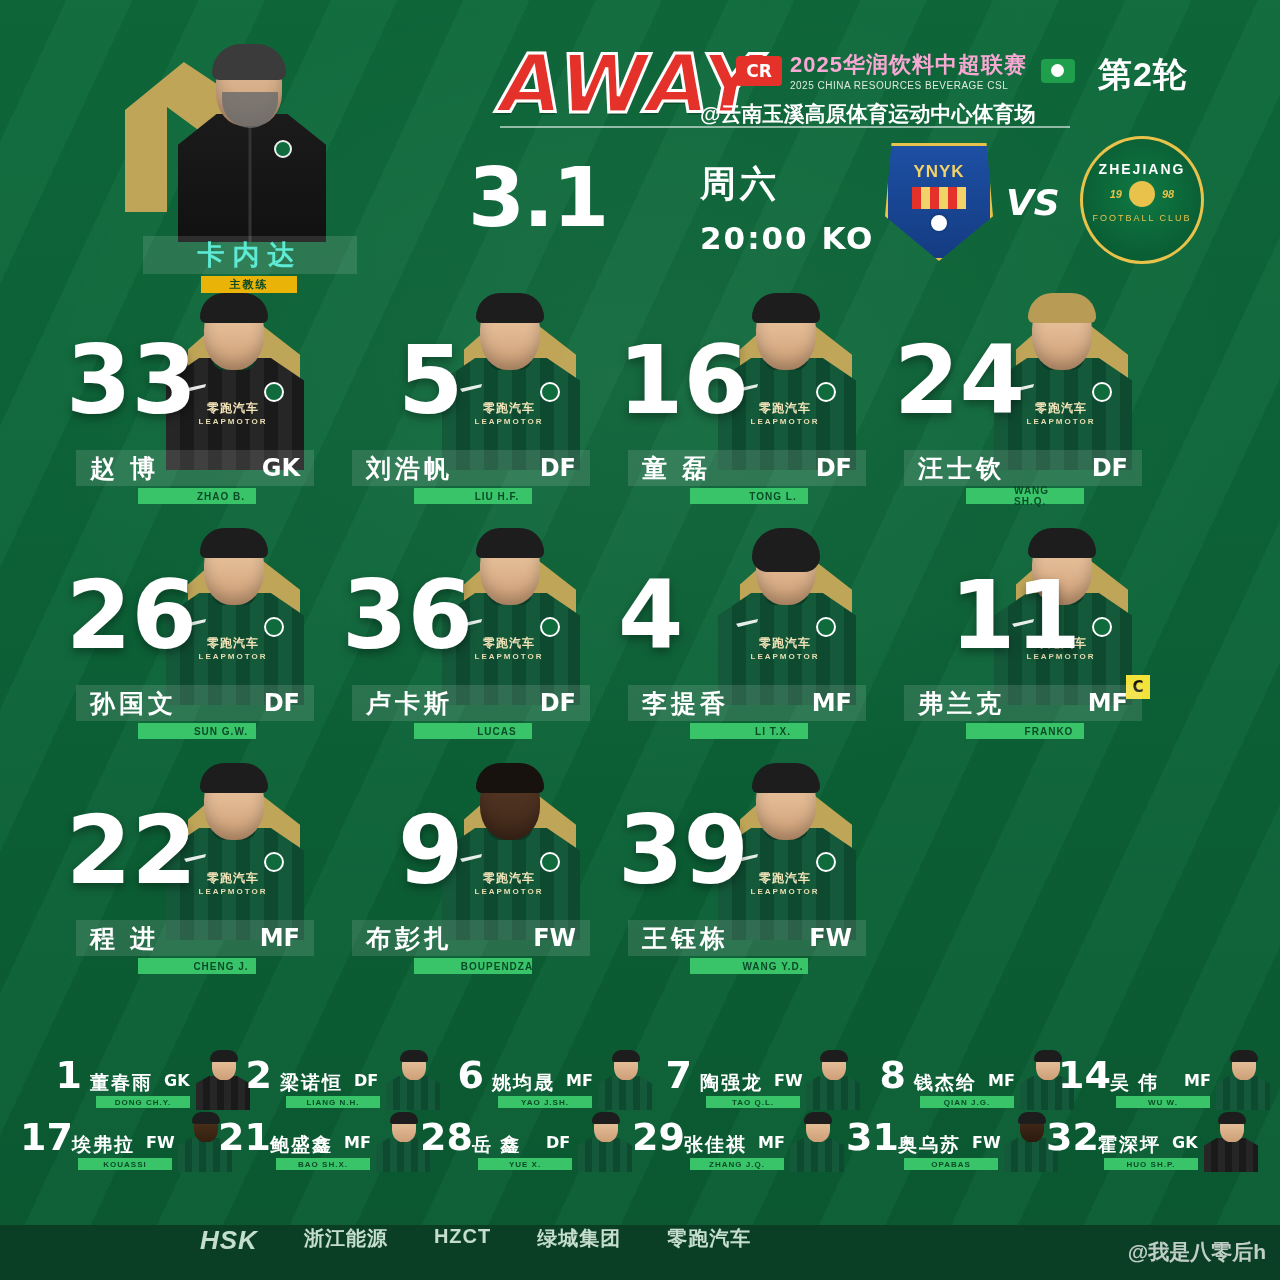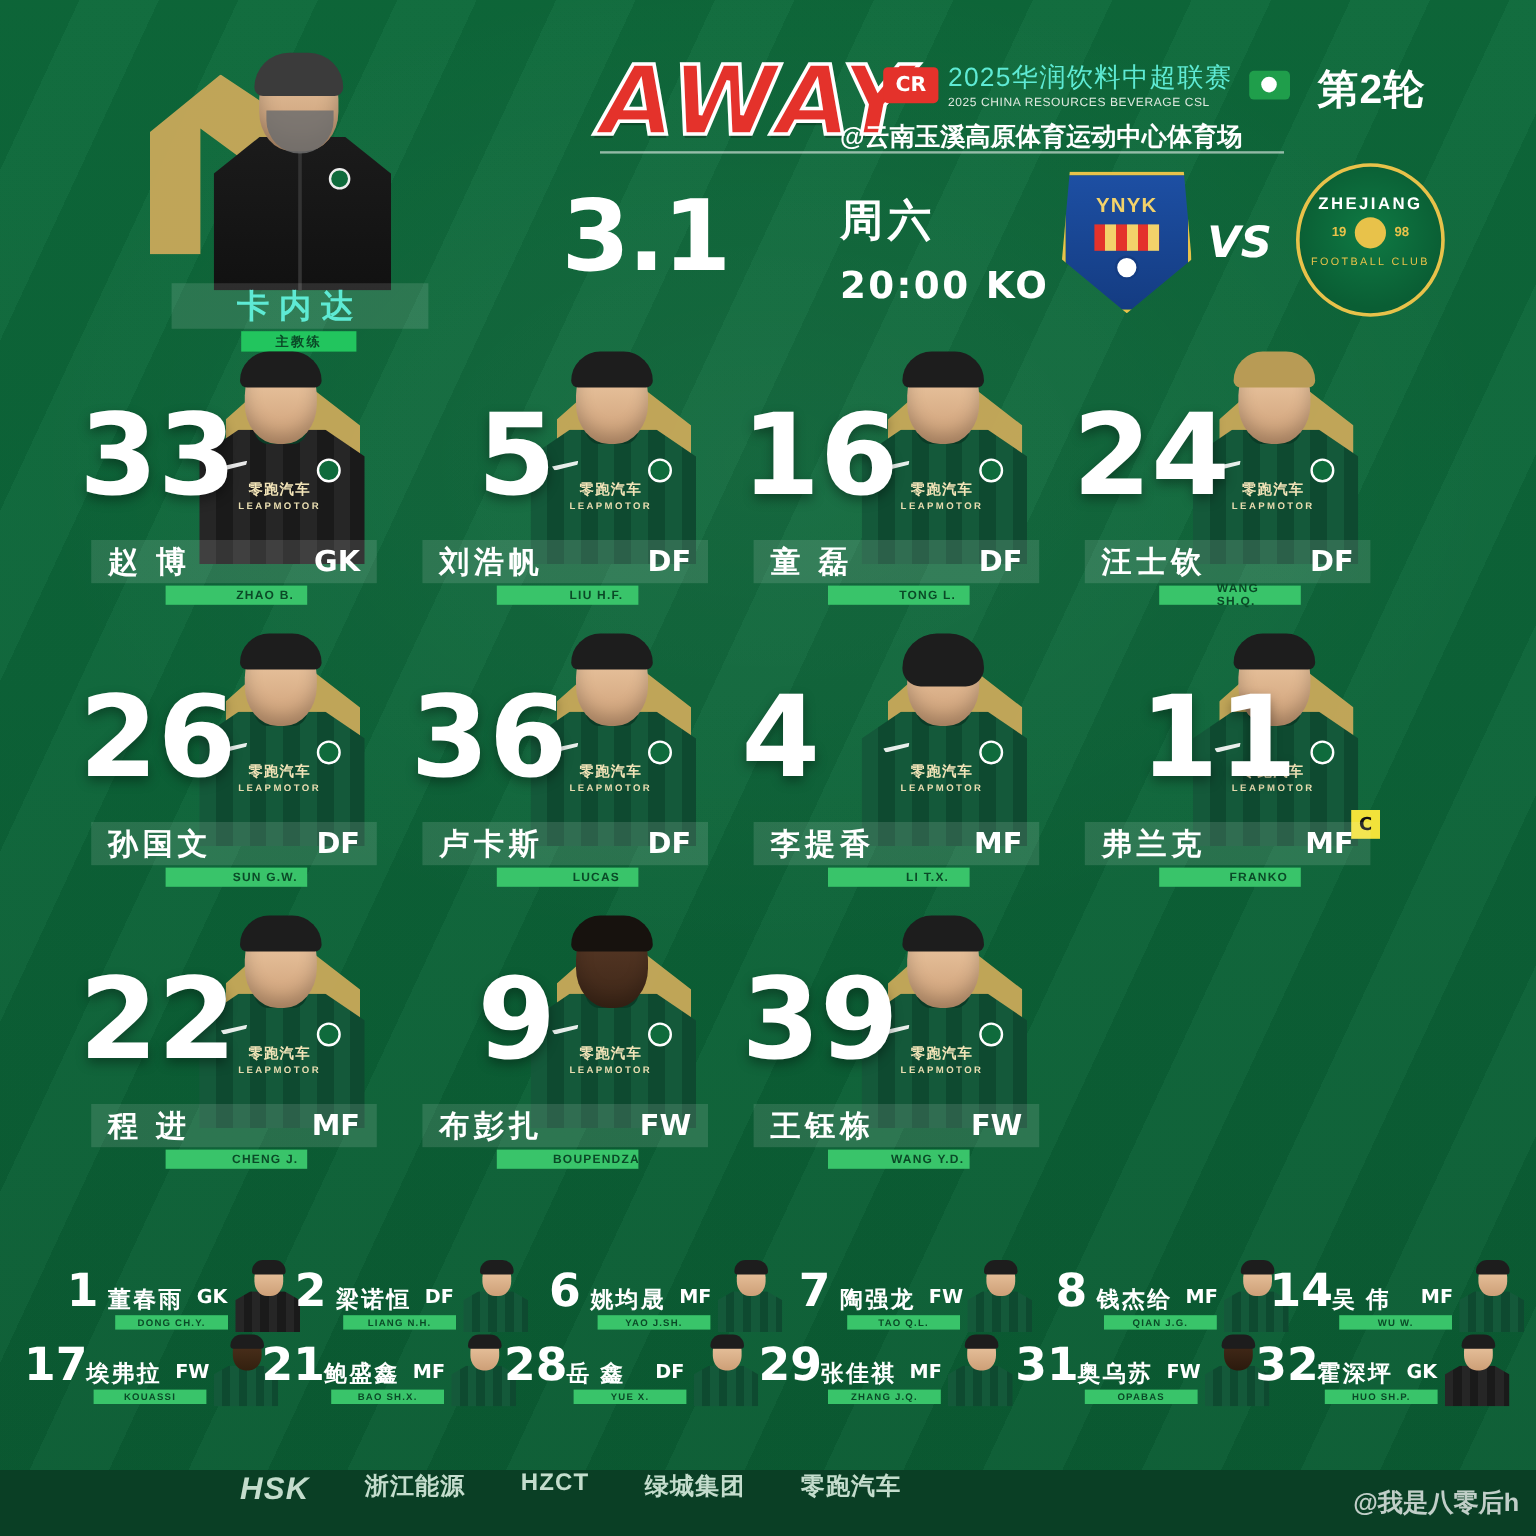--- a/index.html
+++ b/index.html
@@ -58,21 +58,21 @@
   .coach-zip { position: absolute; left: 50%; top: 70px; width: 3px; height: 124px; background: #333; transform: translateX(-50%); }
   .coach-badge { position: absolute; left: 104px; top: 92px; width: 18px; height: 18px; border-radius: 50%; background: #0f6b3c; border: 2px solid #eee; }
   .coach-namebar {
     position: absolute; left: 28px; top: 196px; width: 214px; height: 38px;
     background: rgba(255,255,255,0.12);
     display: flex; align-items: center; justify-content: center;
   }
   .coach-name { color: #5eead4; font-size: 27px; letter-spacing: 8px; font-weight: 700; }
   .coach-role {
     position: absolute; left: 86px; top: 236px; width: 96px; height: 17px;
-    background: #22c55e; color: #0a4a27; font-size: 11px; letter-spacing: 2px;
+    background: #eab308; color: #0a4a27; font-size: 11px; letter-spacing: 2px;
     display: flex; align-items: center; justify-content: center; font-weight: 700;
   }
 
   .away-word {
     position: absolute; left: 500px; top: 38px;
     font-size: 80px; font-weight: 900; font-style: italic;
     color: #e4322b; letter-spacing: 2px;
     -webkit-text-stroke: 3px #ffffff;
     text-shadow: 0 3px 0 rgba(0,0,0,.25);
     font-family: "DejaVu Sans", sans-serif;
@@ -83,21 +83,21 @@
   }
   .venue-rule { position: absolute; left: 500px; top: 126px; width: 570px; height: 2px; background: rgba(255,255,255,.55); }
 
   .league-badge { position: absolute; left: 736px; top: 50px; display: flex; align-items: center; gap: 8px; }
   .cr-mark {
     width: 46px; height: 30px; background: #e4322b; border-radius: 4px;
     display: flex; align-items: center; justify-content: center; color: #fff;
     font-size: 17px; font-weight: 700; font-family: "DejaVu Sans", sans-serif;
   }
   .league-texts { display: flex; flex-direction: column; }
-  .league-cn { color: #5eead4; font-size: 22px; font-weight: 400; letter-spacing: 1px; }
+  .league-cn { color: #f9a8d4; font-size: 22px; font-weight: 700; letter-spacing: 1px; }
   .league-en { color: #dfe9df; font-size: 10px; letter-spacing: .5px; }
   .csl-logo {
     width: 34px; height: 24px; background: #1f9e4b; border-radius: 4px; margin-left: 6px;
     display: flex; align-items: center; justify-content: center;
   }
   .csl-logo .ball { width: 13px; height: 13px; border-radius: 50%; background: #fff; }
 
   .round {
     position: absolute; left: 1098px; top: 52px; color: #fff;
     font-size: 34px; font-weight: 800; letter-spacing: 1px;
@@ -128,21 +128,21 @@
 
   .crest-away { position: absolute; left: 1080px; top: 136px; width: 124px; height: 128px; }
   .crest-away .disc {
     width: 100%; height: 100%; border-radius: 50%;
     background: radial-gradient(circle at 50% 45%, #0f7a44 0%, #0a5e34 70%);
     border: 3px solid #e8c24a;
     display: flex; flex-direction: column; align-items: center; justify-content: center;
   }
   .crest-away .top { color: #fff; font-size: 14px; font-weight: 800; letter-spacing: 2px; margin-top: -16px;}
   .crest-away .mid { display: flex; align-items: center; gap: 7px; margin-top: 4px; }
-  .crest-away .yr { color: #e8c24a; font-size: 11px; font-weight: 700; }
+  .crest-away .yr { color: #e8c24a; font-size: 11px; font-weight: 700; font-style: italic; }
   .crest-away .ball2 { width: 26px; height: 26px; border-radius: 50%; background: #e8c24a; }
   .crest-away .bot { color: #e8c24a; font-size: 9px; letter-spacing: 2px; margin-top: 6px; }
 
   
   .grid { position: absolute; left: 0; top: 292px; width: 1280px; }
   .row { position: relative; height: 235px; }
   .player { position: absolute; width: 266px; height: 226px; }
   .p-chev {
     position: absolute; left: 126px; top: 14px; width: 112px; height: 128px;
     background: #c9a95a; opacity: .95;

